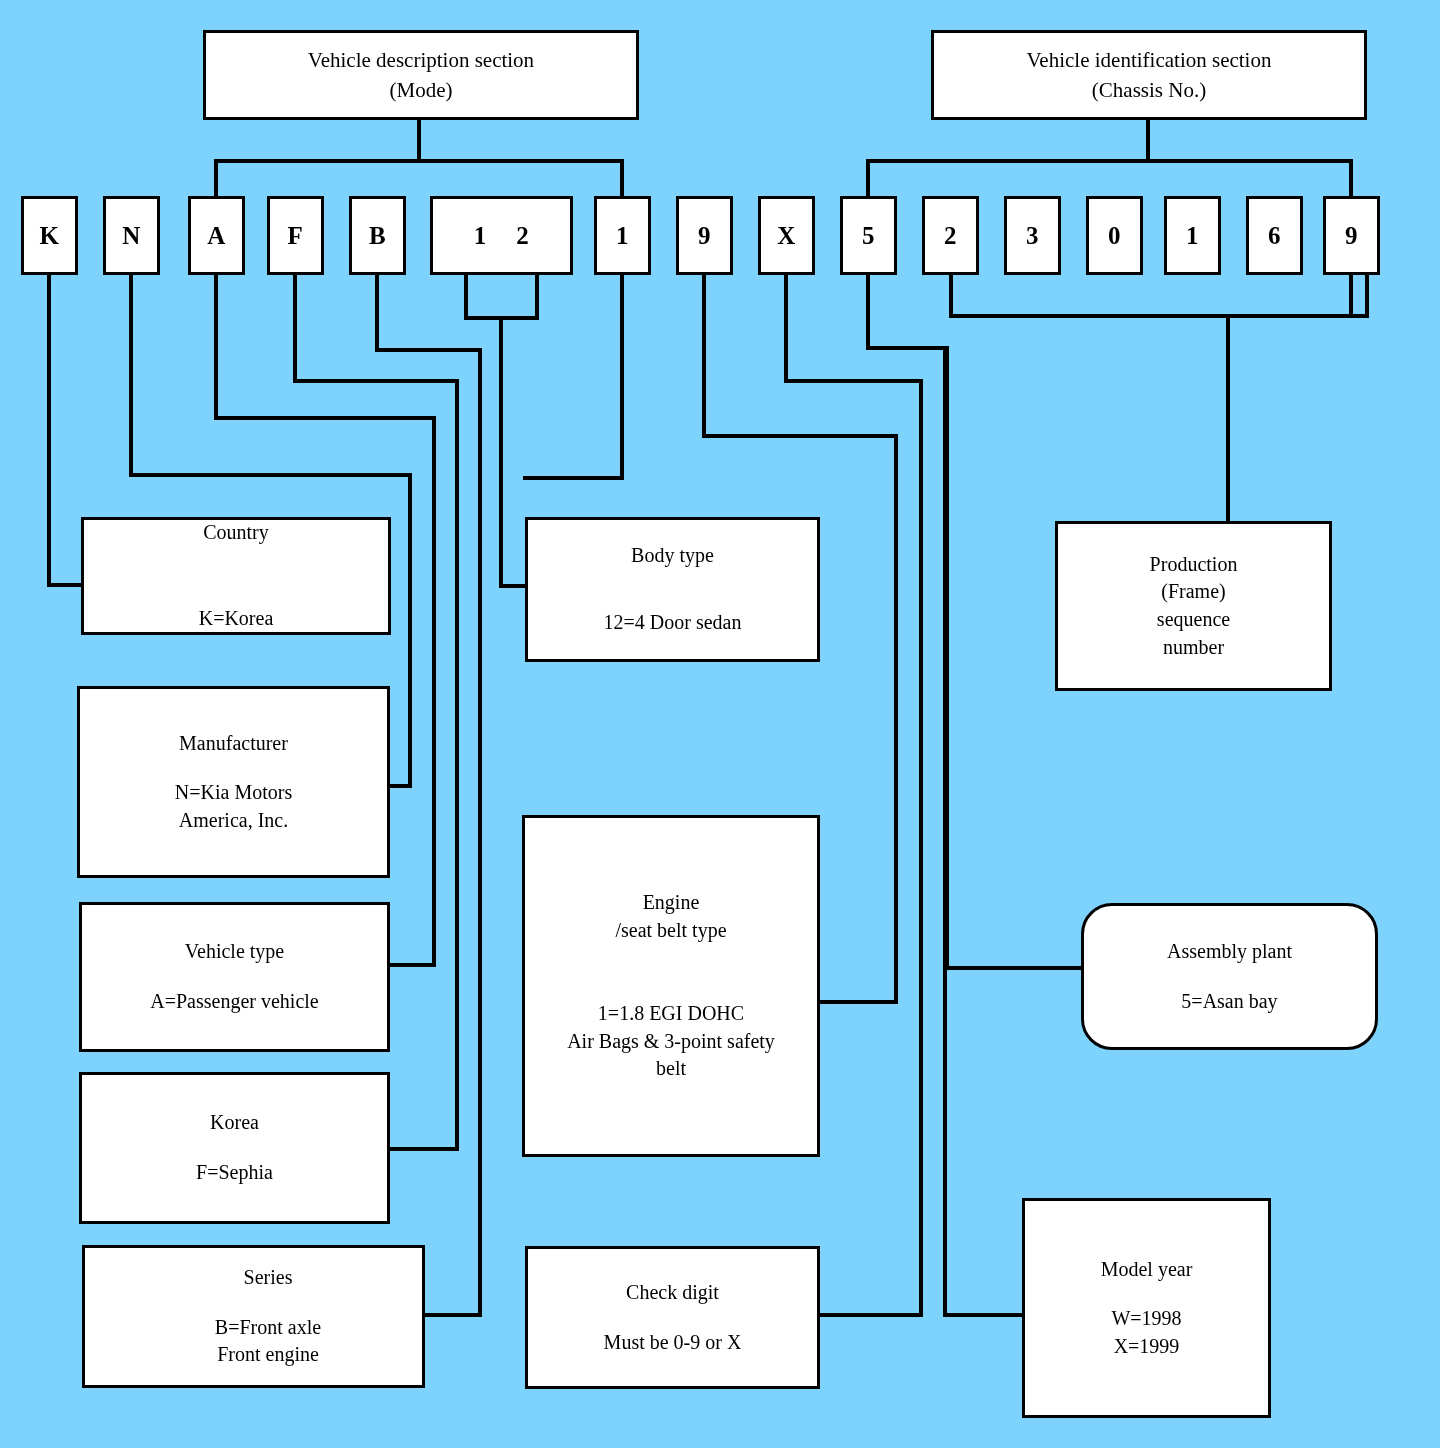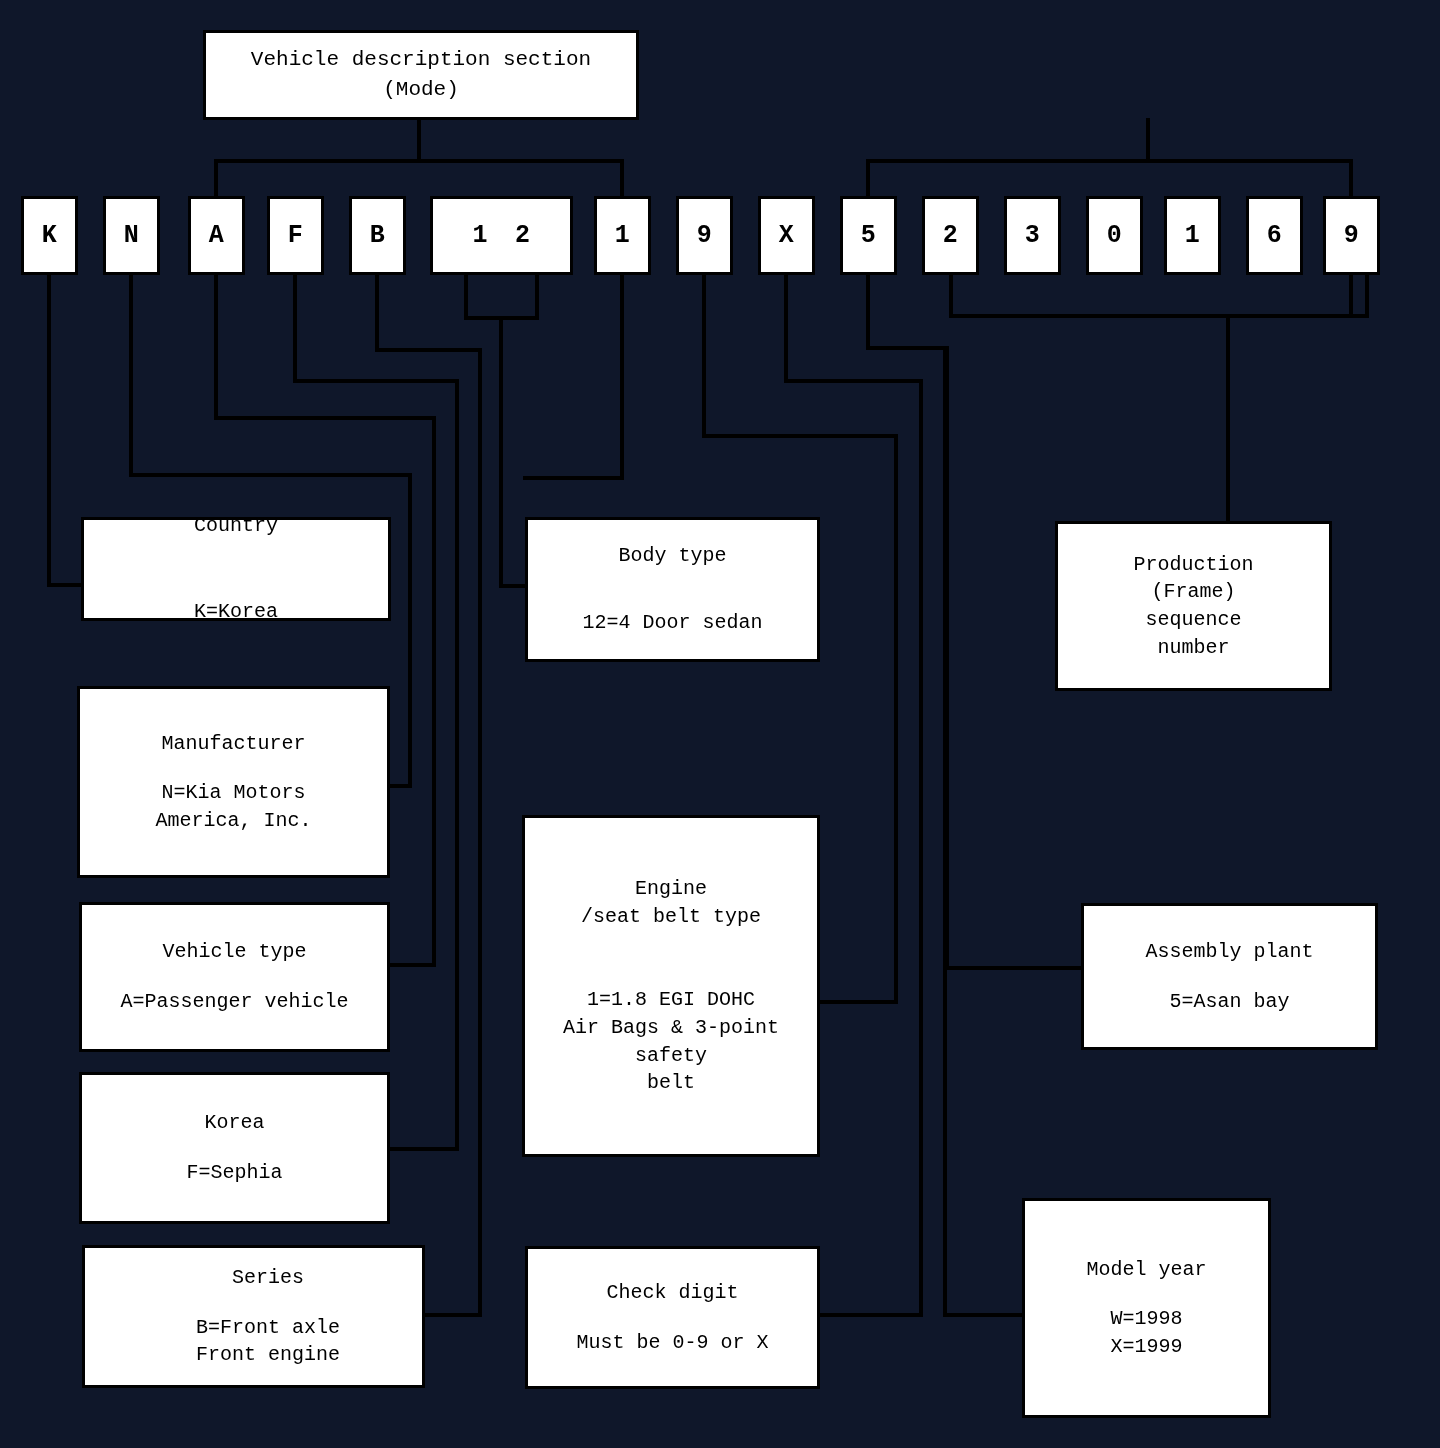--- a/index.html
+++ b/index.html
@@ -4,22 +4,22 @@
 <style>
   html, body {
     margin: 0;
     padding: 0;
     background: #ffffff;
   }
   #stage {
     position: relative;
     width: 1440px;
     height: 1448px;
-    background: #0f172a;
-    font-family: Liberation Mono, monospace;
+    background: #7dd3fc;
+    font-family: Liberation Serif, serif;
     color: #000000;
     overflow: hidden;
   }
   #wires {
     position: absolute;
     left: 0; top: 0;
     width: 1440px;
     height: 1448px;
     pointer-events: none;
   }
@@ -149,20 +149,24 @@
       <path d="M 945,348 L 945,1315"></path>
 
     </g>
   </svg>
 
   <div class="box header-box" style="left:203px; top:30px; width:436px; height:90px;">
     <div class="hdr-line">Vehicle description section</div>
     <div class="hdr-line">(Mode)</div>
   </div>
 
+  <div class="box header-box" style="left:931px; top:30px; width:436px; height:90px;">
+    <div class="hdr-line">Vehicle identification section</div>
+    <div class="hdr-line">(Chassis No.)</div>
+  </div>
 
   <div class="box char-box" style="left:21px; top:196px; width:57px; height:79px;">
     <span>K</span>
   </div>
   <div class="box char-box" style="left:103px; top:196px; width:57px; height:79px;">
     <span>N</span>
   </div>
   <div class="box char-box" style="left:188px; top:196px; width:57px; height:79px;">
     <span>A</span>
   </div>
@@ -202,21 +206,21 @@
   <div class="box char-box" style="left:1164px; top:196px; width:57px; height:79px;">
     <span>1</span>
   </div>
   <div class="box char-box" style="left:1246px; top:196px; width:57px; height:79px;">
     <span>6</span>
   </div>
   <div class="box char-box" style="left:1323px; top:196px; width:57px; height:79px;">
     <span>9</span>
   </div>
 
-  <div class="box desc-box" style="left:81px; top:517px; width:310px; height:104px;gap:36px;">
+  <div class="box desc-box" style="left:81px; top:517px; width:310px; height:118px;gap:36px;">
     <div class="desc-title">Country</div>
     <div class="desc-body">K=Korea</div>
   </div>
 
   <div class="box desc-box" style="left:77px; top:686px; width:313px; height:192px;">
     <div class="desc-title">Manufacturer</div>
     <div class="desc-body">N=Kia Motors
 America, Inc.</div>
   </div>
 
@@ -254,21 +258,21 @@
     <div class="desc-body">Must be 0-9 or X</div>
   </div>
 
   <div class="box desc-box" style="left:1055px; top:521px; width:277px; height:170px;">
     <div class="desc-title tight" style="white-space:pre-line;">Production
 (Frame)
 sequence
 number</div>
   </div>
 
-  <div class="box desc-box" style="left:1081px; top:903px; width:297px; height:147px;">
+  <div class="box desc-box" style="left:1081px; top:903px; width:297px; height:147px;border-radius:31px;">
     <div class="desc-title">Assembly plant</div>
     <div class="desc-body">5=Asan bay</div>
   </div>
 
   <div class="box desc-box" style="left:1022px; top:1198px; width:249px; height:220px;">
     <div class="desc-title">Model year</div>
     <div class="desc-body">W=1998
 X=1999</div>
   </div>
 

